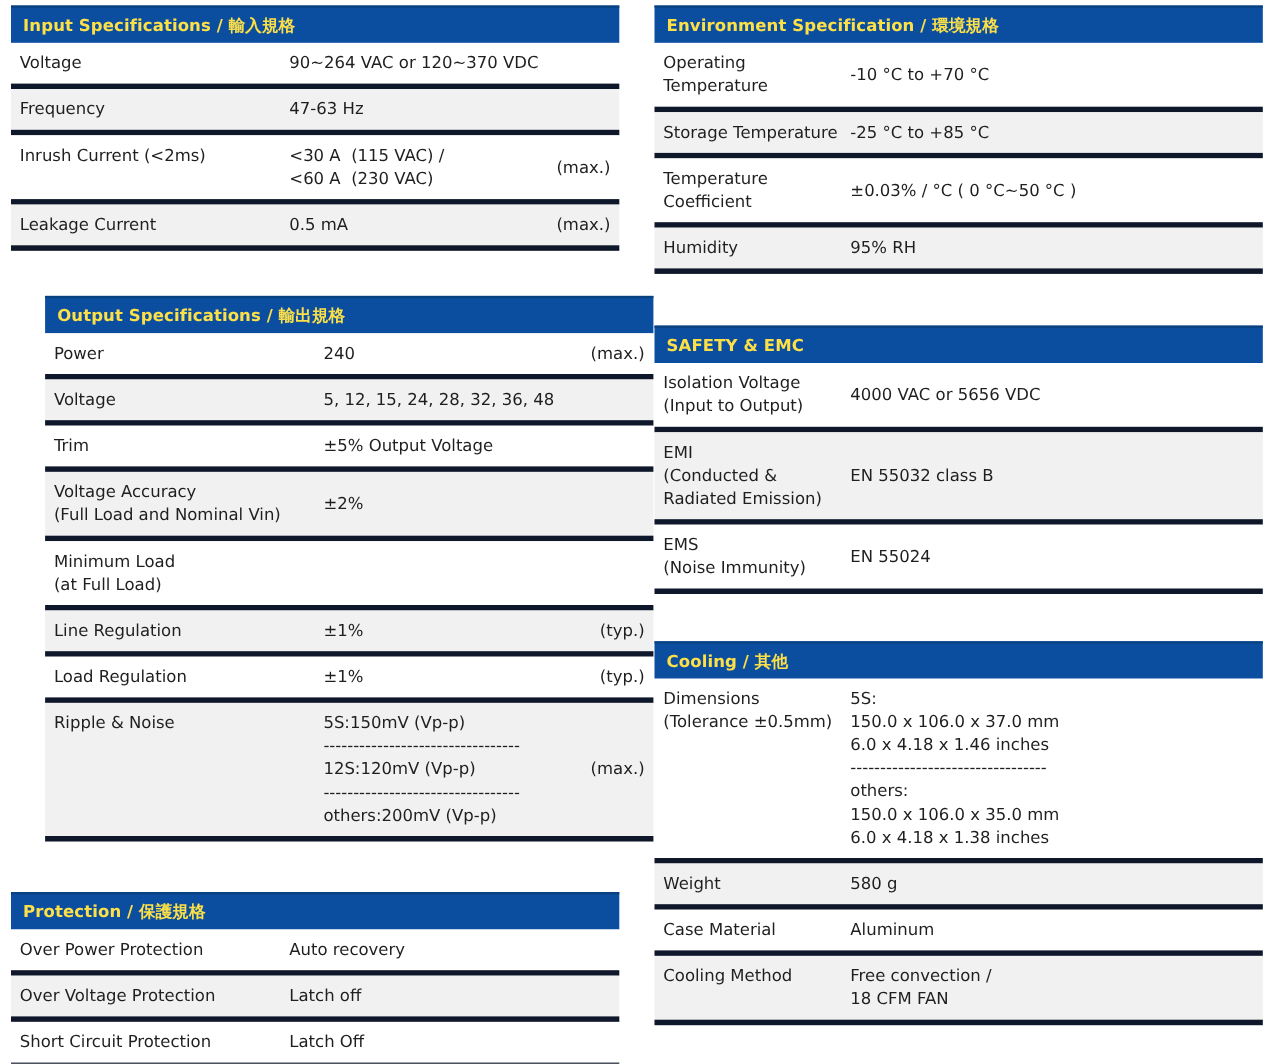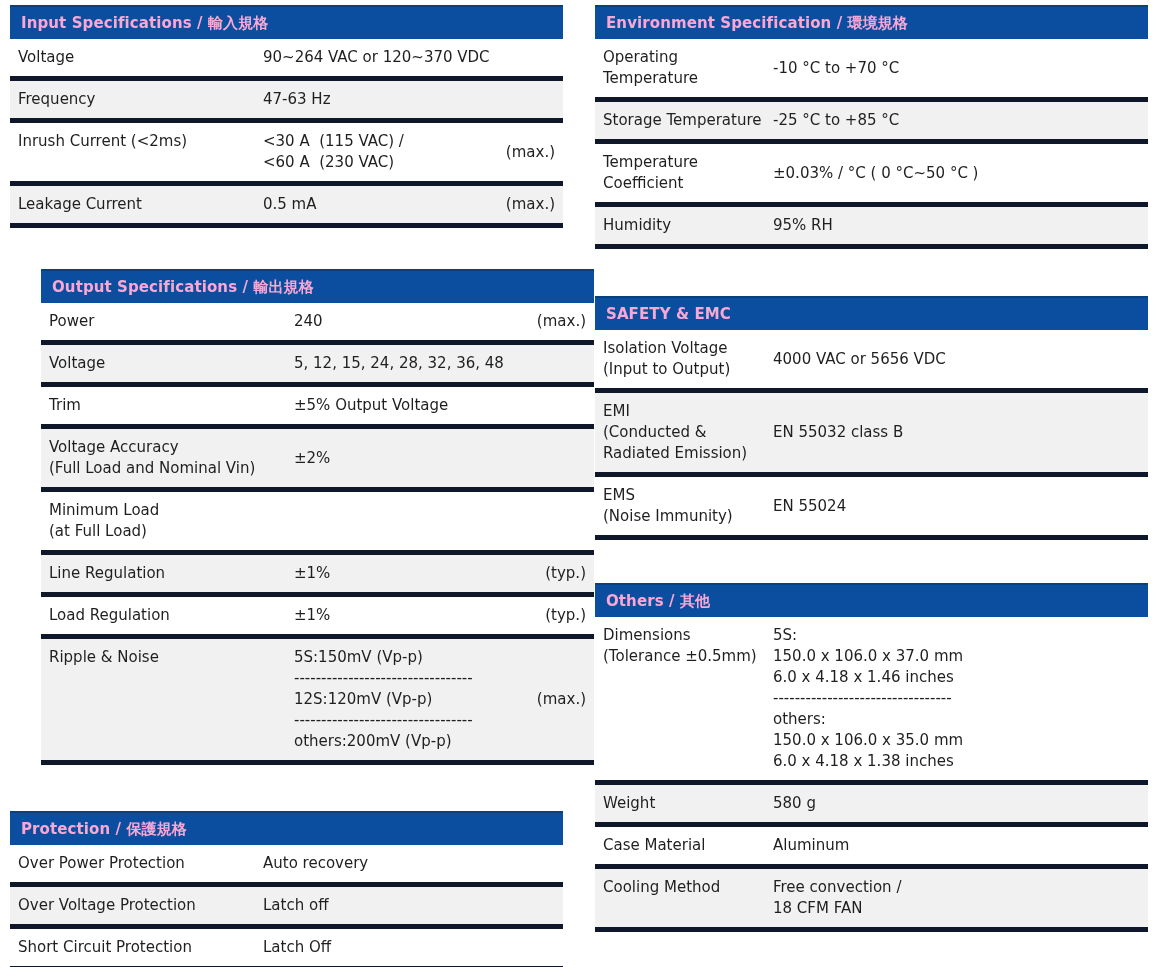--- a/index.html
+++ b/index.html
@@ -15,21 +15,21 @@
 
   .spec-table { width: 553px; }
   .t-input  { margin-bottom: 41px; }
   .t-output { margin-bottom: 46px; margin-left: 31px; }
   .t-env    { margin-bottom: 47px; }
   .t-safety { margin-bottom: 43px; }
 
   .tbl-header {
     background: #0b4ea0;
     border-top: 2px solid #09407f;
-    color: #f9a8d4;
+    color: #fde047;
     height: 34px;
     display: flex;
     align-items: center;
     padding-left: 11px;
     font-weight: 600;
     font-size: 15px;
     letter-spacing: 0.1px;
   }
 
   .row { display: flex; border-bottom: 5px solid #0f172a; background: #ffffff; }
@@ -264,21 +264,21 @@
 (Noise Immunity)</div>
           <div class="cell-value">
               <span class="vtext">EN 55024</span>
             </div>
         </div>
       </div>
     </section>
 
     <section class="spec-table t-others">
       <header class="tbl-header">
-        <span>Others / 其他</span>
+        <span>Cooling / 其他</span>
       </header>
       <div class="tbl-body">
         <div class="row">
           <div class="cell-label">Dimensions
 (Tolerance ±0.5mm)</div>
           <div class="cell-value">
               <span class="vtext">5S:
 150.0 x 106.0 x 37.0 mm
 6.0 x 4.18 x 1.46 inches
 ---------------------------------

